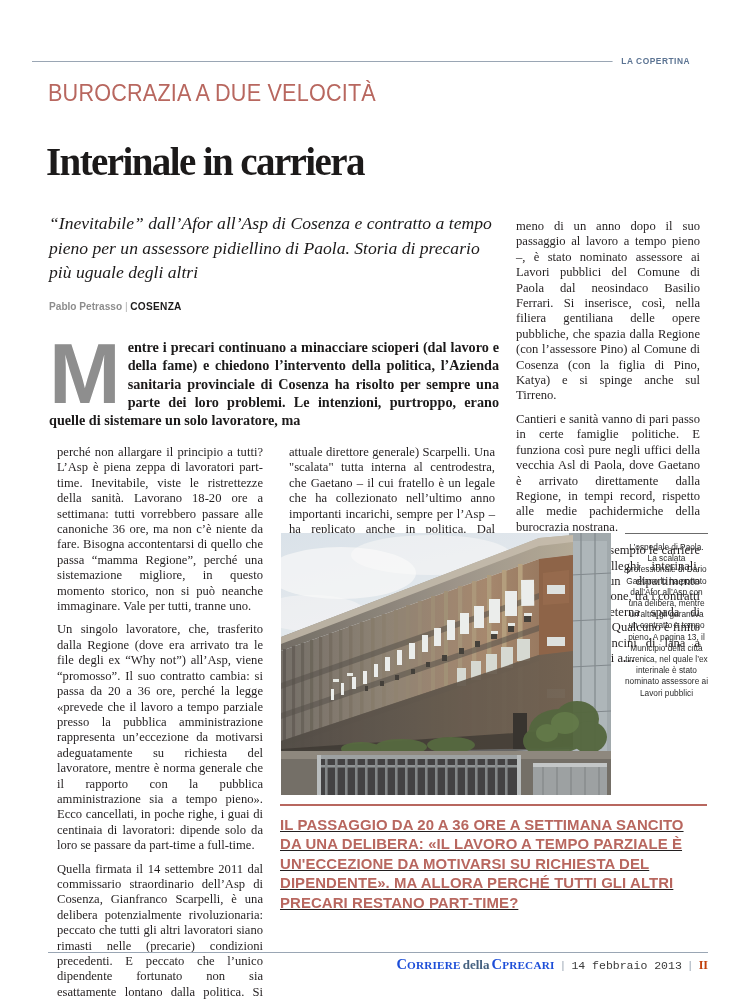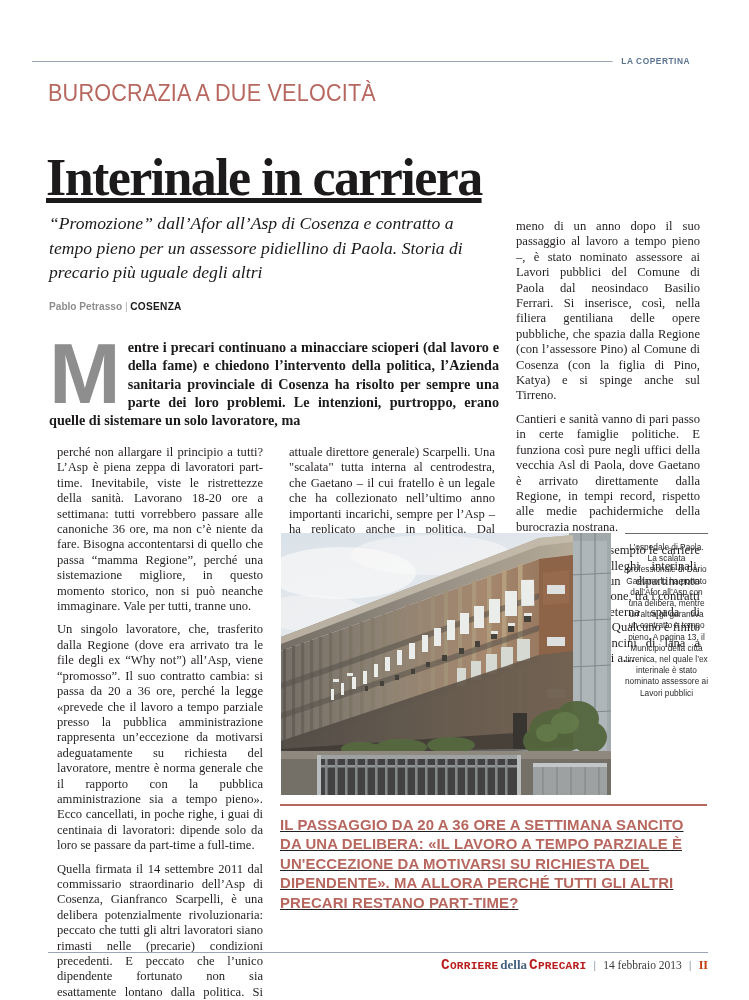--- a/index.html
+++ b/index.html
@@ -62,26 +62,25 @@
     white-space: nowrap;
   }
 
   
   #headline {
     position: absolute;
     left: 46px;
     top: 116px;
     font-family: "Liberation Serif", serif;
     font-weight: bold;
-    font-size: 52px;
+    font-size: 39px;
     letter-spacing: -1.6px;
     color: #1c1a1a;
     white-space: nowrap;
     line-height: 1.05;
-    text-decoration: underline;
   }
 
   
   #standfirst {
     position: absolute;
     left: 49px;
     top: 211px;
     width: 445px;
     font-family: "Liberation Serif", serif;
     font-style: italic;
@@ -228,42 +227,42 @@
   #footer .masthead-row {
     position: absolute;
     right: 0;
     top: 2px;
     background: #ffffff;
     padding-left: 12px;
     white-space: nowrap;
     line-height: 20px;
   }
   #footer .mast-a, #footer .mast-c {
-    font-family: Liberation Mono, monospace;
+    font-family: Liberation Serif, serif;
     font-weight: bold;
     font-size: 14.5px;
-    color: #b91c1c;
+    color: #1d4ed8;
     letter-spacing: 0.2px;
   }
   #footer .mast-small { font-size: 11.2px; }
   #footer .mast-b {
     font-family: "Liberation Serif", serif;
     font-size: 13px;
     color: #45617f;
     padding: 0 2px;
     font-weight: bold;
   }
   #footer .f-sep {
     font-family: "Liberation Sans", sans-serif;
     font-size: 11px;
     color: #9aa6b4;
     padding: 0 7px;
   }
   #footer .f-date {
-    font-family: Liberation Serif, serif;
+    font-family: Liberation Mono, monospace;
     font-size: 11.5px;
     color: #3a3a3a;
   }
   #footer .f-page {
     font-family: "Liberation Serif", serif;
     font-weight: bold;
     font-size: 12px;
     color: #c2410c;
   }
 </style>
@@ -272,21 +271,21 @@
 
 <div id="page-header">
   <div class="rule"></div>
   <div class="section-label">LA COPERTINA</div>
 </div>
 
 <div id="kicker">BUROCRAZIA A DUE VELOCITÀ</div>
 
 <h1 id="headline">Interinale in carriera</h1>
 
-<div id="standfirst">“Promozione” dall’Afor all’Asp di Cosenza e contratto a tempo pieno per un assessore pidiellino di Paola. Storia di precario più uguale degli altri</div>
+<div id="standfirst">“Inevitabile” dall’Afor all’Asp di Cosenza e contratto a tempo pieno per un assessore pidiellino di Paola. Storia di precario più uguale degli altri</div>
 
 <div id="byline">
   <span class="author">Pablo Petrasso</span><span class="sep">|</span><span class="place">COSENZA</span>
 </div>
 
 <div id="lead">
   <span class="dropcap">M</span><span>entre i precari continuano a minacciare scioperi (dal lavoro e della fame) e chiedono l’intervento della politica, l’Azienda sanitaria provinciale di Cosenza ha risolto per sempre una parte dei loro problemi. Le intenzioni, purtroppo, erano quelle di sistemare un solo lavoratore, ma</span>
 </div>
 
 <div class="col" id="col1">

